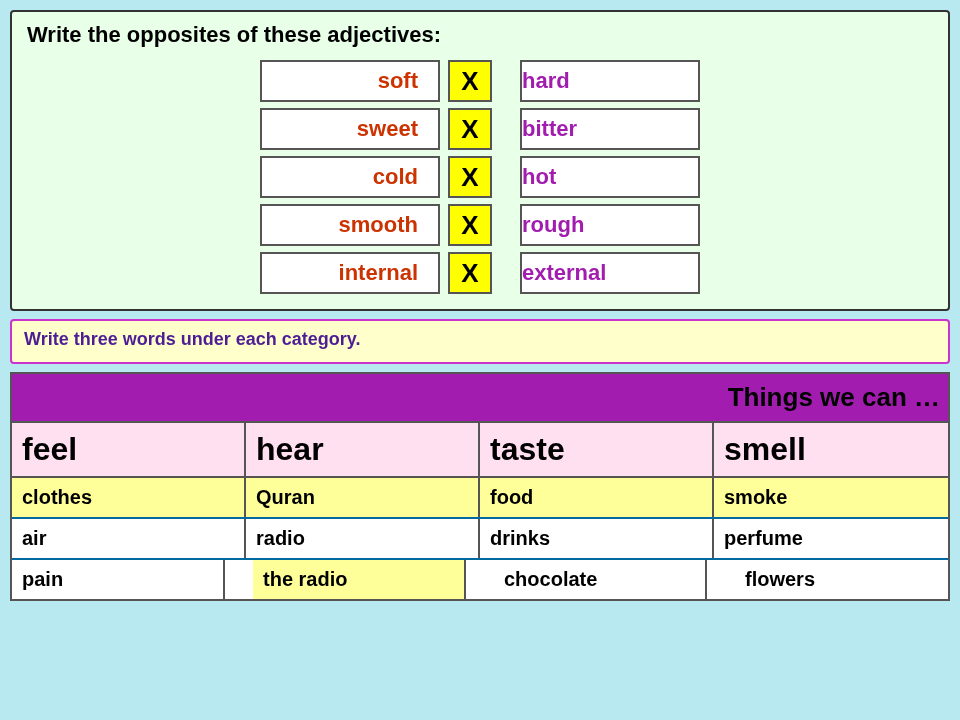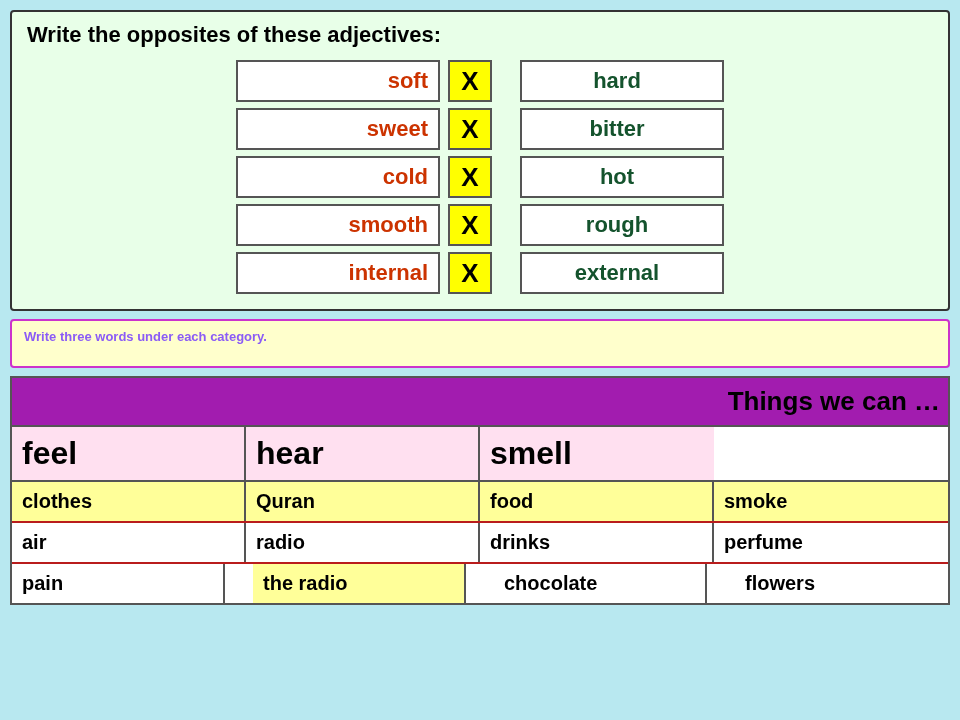--- a/index.html
+++ b/index.html
@@ -40,36 +40,36 @@
       gap: 6px;
     }
 
     .pair-row {
       display: flex;
       align-items: center;
       gap: 8px;
     }
 
     .word-box {
-      width: 204px;
+      width: 180px;
       height: 42px;
       border: 2px solid #555;
       display: flex;
       align-items: center;
       justify-content: flex-end;
-      padding-right: 10px;
+      padding-right: 20px;
       font-size: 22px;
       font-weight: bold;
       color: #cc3300;
       background: #fff;
     }
 
     .word-box.right-box {
-      justify-content: center;
-      color: #14532d;
+      justify-content: flex-start;
+      color: #a21caf;
       margin-left: 20px;
     }
 
     .x-marker {
       width: 44px;
       height: 42px;
       background: #ffff00;
       border: 2px solid #555;
       display: flex;
       align-items: center;
@@ -81,23 +81,23 @@
 
     
     .section-categories-header {
       background: #ffffcc;
       border: 2px solid #cc33cc;
       border-radius: 4px;
       padding: 8px 12px;
     }
 
     .section-categories-header .section-title {
-      font-size: 13px;
-      color: #8b5cf6;
-      margin-bottom: 14px;
+      font-size: 18px;
+      color: #4c1d95;
+      margin-bottom: 4px;
     }
 
     
     .section-table {
       background: #fff;
       border: 2px solid #555;
     }
 
     .table-title {
       background: #a21caf;
@@ -128,21 +128,21 @@
     }
 
     .table-rows {
       display: flex;
       flex-direction: column;
     }
 
     .table-data-row {
       display: grid;
       grid-template-columns: 1fr 1fr 1fr 1fr;
-      border-bottom: 2px solid #b91c1c;
+      border-bottom: 2px solid #0369a1;
     }
 
     .table-data-row:last-child {
       border-bottom: none;
       gap: 28px;
     }
 
     .table-cell {
       padding: 8px 10px;
       font-size: 20px;
@@ -236,20 +236,21 @@
 
   <div class="section-categories-header">
     <div class="section-title">Write three words under each category.</div>
   </div>
 
   <div class="section-table">
     <div class="table-title">Things we can …</div>
     <div class="category-headers">
       <div class="cat-header">feel</div>
       <div class="cat-header">hear</div>
+      <div class="cat-header">taste</div>
       <div class="cat-header">smell</div>
     </div>
     <div class="table-rows">
 
       <div class="table-data-row">
         <div class="table-cell yellow">clothes</div>
         <div class="table-cell yellow">Quran</div>
         <div class="table-cell yellow">food</div>
         <div class="table-cell yellow">smoke</div>
       </div>

